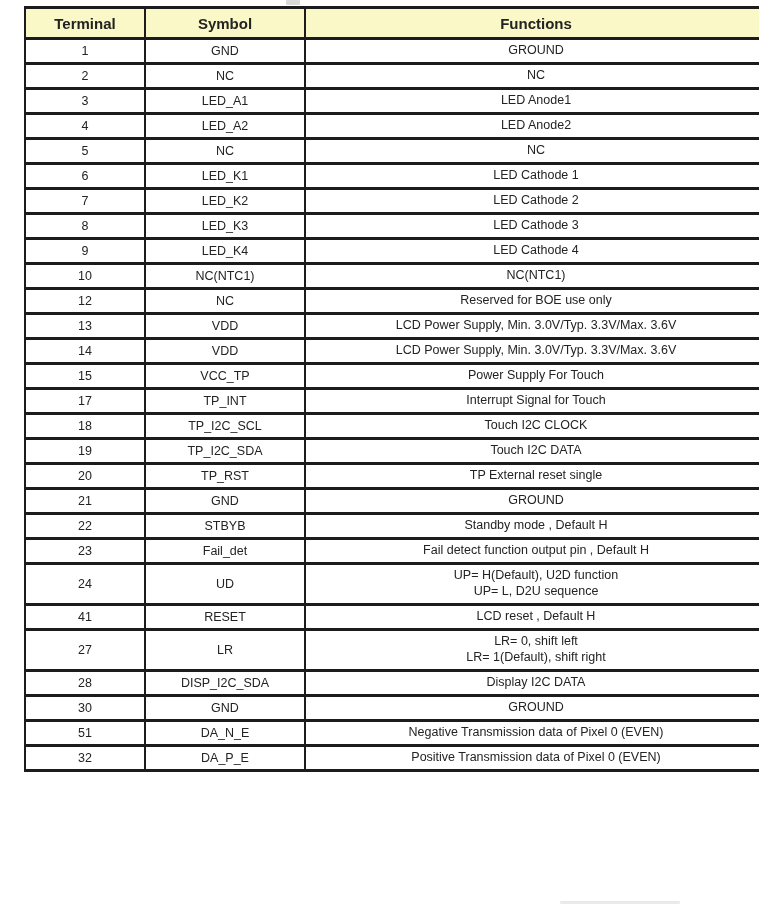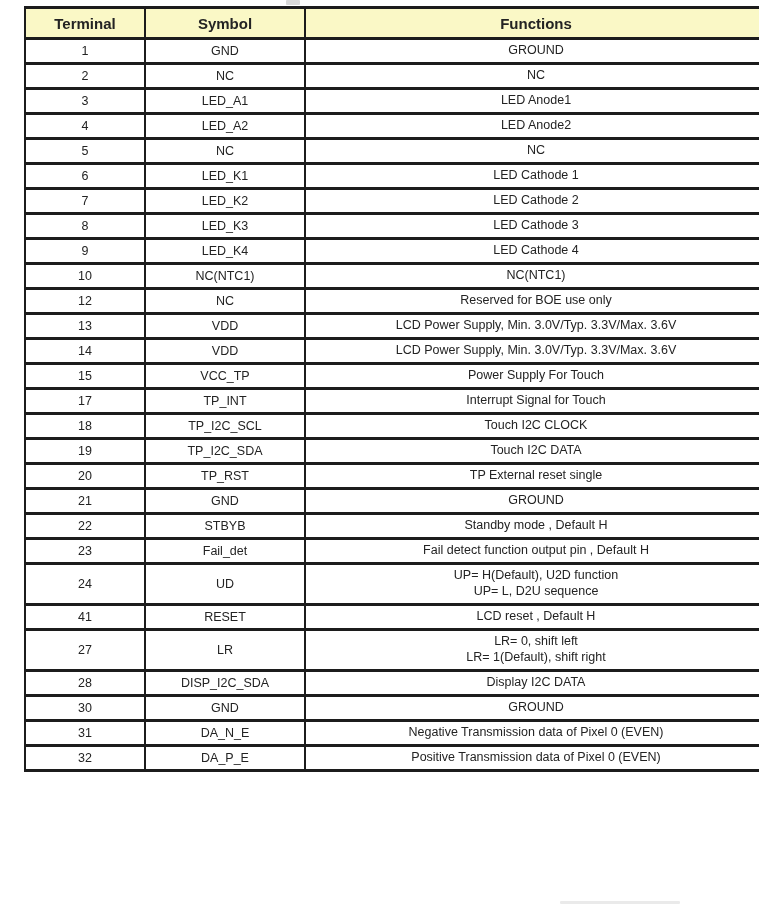--- a/index.html
+++ b/index.html
@@ -260,21 +260,21 @@
         </td>
       </tr>
       <tr class="data-row">
         <td>30</td>
         <td>GND</td>
         <td>
           <div class="func-line">GROUND</div>
         </td>
       </tr>
       <tr class="data-row">
-        <td>31</td>
+        <td>51</td>
         <td>DA_N_E</td>
         <td>
           <div class="func-line">Negative Transmission data of Pixel 0 (EVEN)</div>
         </td>
       </tr>
       <tr class="data-row">
         <td>32</td>
         <td>DA_P_E</td>
         <td>
           <div class="func-line">Positive Transmission data of Pixel 0 (EVEN)</div>

